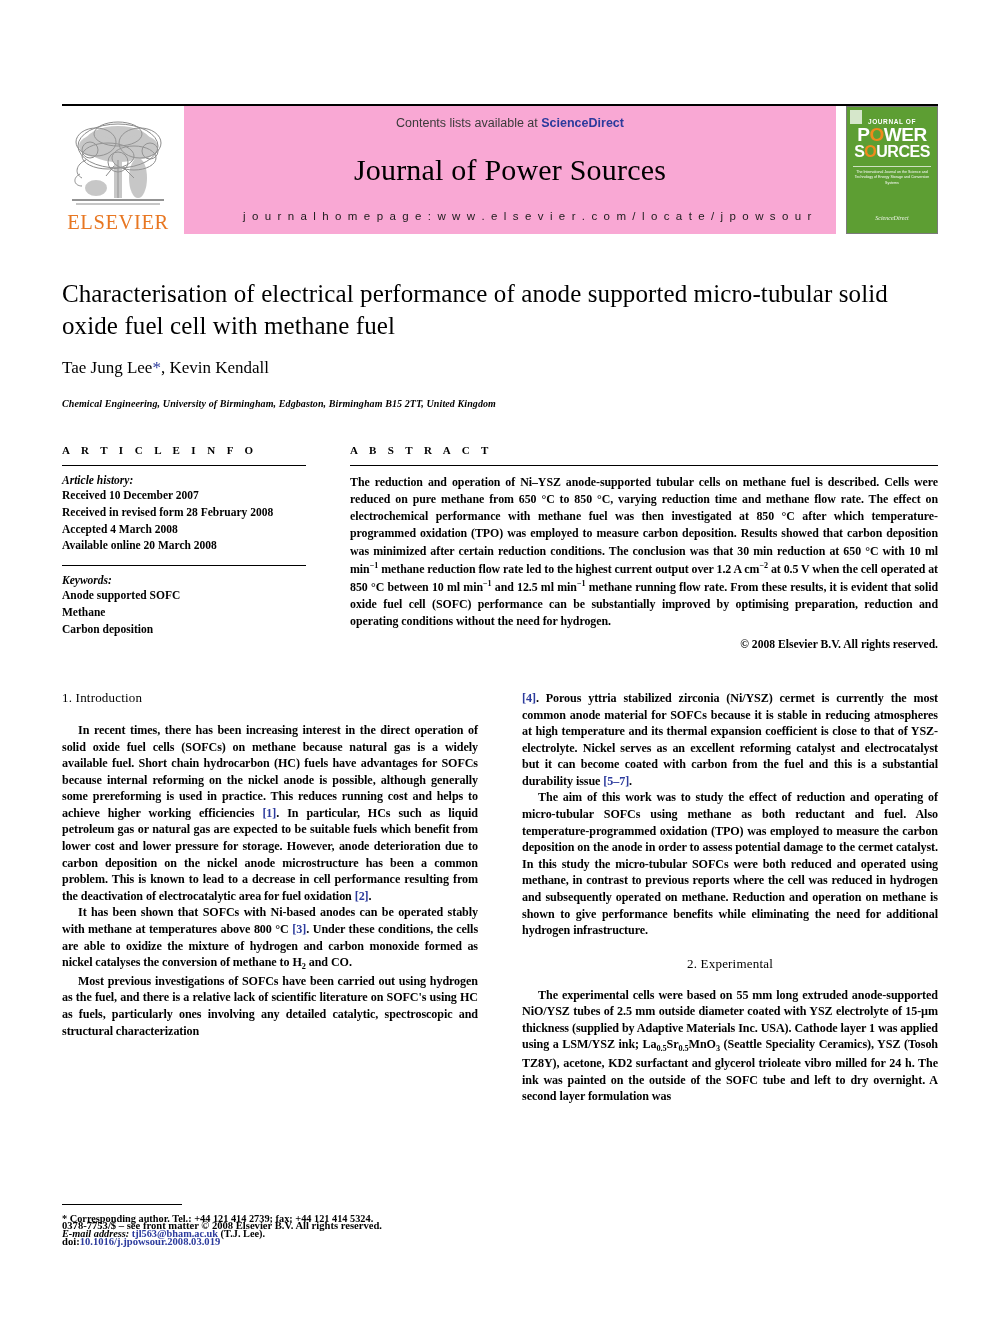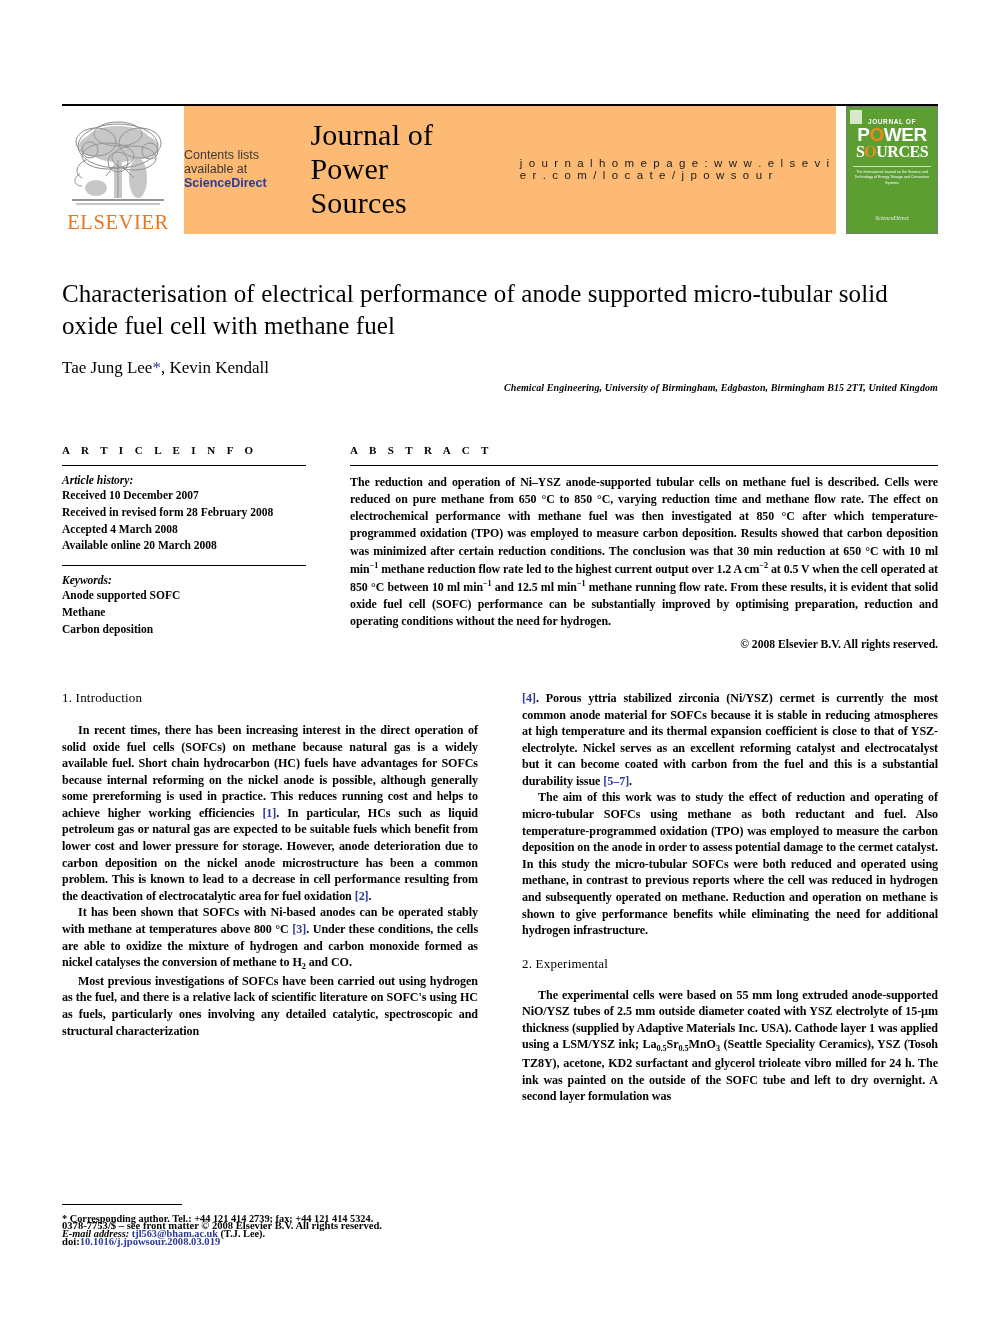--- a/index.html
+++ b/index.html
@@ -63,25 +63,25 @@
   .elsevier-word {
     font-family: "Liberation Serif", serif;
     font-size: 20.5px;
     letter-spacing: 0.6px;
     color: #E87722;
     line-height: 1;
     padding-bottom: 2px;
   }
   .journal-banner {
     flex: 1 1 auto;
-    background: #fdba74;
+    background: #f9a8d4;
     margin-left: 10px;
     margin-right: 10px;
     display: flex;
-    flex-direction: row;
+    flex-direction: column;
     justify-content: space-between;
     align-items: center;
     padding: 10px 0 12px 0;
     box-sizing: border-box;
   }
   .contents-line {
     font-family: "Liberation Sans", sans-serif;
     font-size: 12.5px;
     color: #3a3a3a;
   }
@@ -131,21 +131,21 @@
     font-family: "Liberation Sans", sans-serif;
     font-size: 19px;
     font-weight: bold;
     color: #ffffff;
     letter-spacing: -0.5px;
     line-height: 0.95;
     margin-top: 1px;
   }
   .cover-power .o { color: #f08a1d; }
   .cover-sources {
-    font-family: Liberation Serif, serif;
+    font-family: Liberation Sans, sans-serif;
     font-size: 16px;
     font-weight: bold;
     color: #ffffff;
     letter-spacing: -0.5px;
     line-height: 1;
   }
   .cover-sources .o { color: #f08a1d; }
   .cover-sub {
     margin-top: 6px;
     width: 78px;
@@ -181,26 +181,25 @@
     font-weight: normal;
     margin: 0;
     letter-spacing: 0.1px;
   }
   .authors {
     margin-top: 16px;
     font-size: 17px;
   }
   .authors .star { color: #2b3a9c; }
   .affil {
-    margin-top: 4px;
+    margin-top: 20px;
     font-size: 10px;
     font-style: italic;
     font-weight: bold;
     letter-spacing: 0.1px;
-    text-align: right;
   }
 
   
   .info-abstract {
     position: absolute;
     top: 444px;
     left: 62px;
     width: 876px;
     display: flex;
   }
@@ -262,21 +261,21 @@
     display: flex;
   }
   .bcol { width: 416px; flex: 0 0 416px; }
   .bcol.right { margin-left: 44px; }
   h2.sec {
     font-size: 13px;
     font-weight: normal;
     margin: 0 0 16px 0;
     letter-spacing: 0.2px;
   }
-  h2.sec.tight { margin-bottom: 15px; }
+  h2.sec.tight { margin-bottom: 15px; text-align: center; }
   p.body {
     font-size: 12.1px;
     line-height: 1.372;
     text-align: justify;
     margin: 0;
     text-indent: 16px;
     font-weight: bold;
     letter-spacing: -0.08px;
   }
   p.body.noindent { text-indent: 0; }

